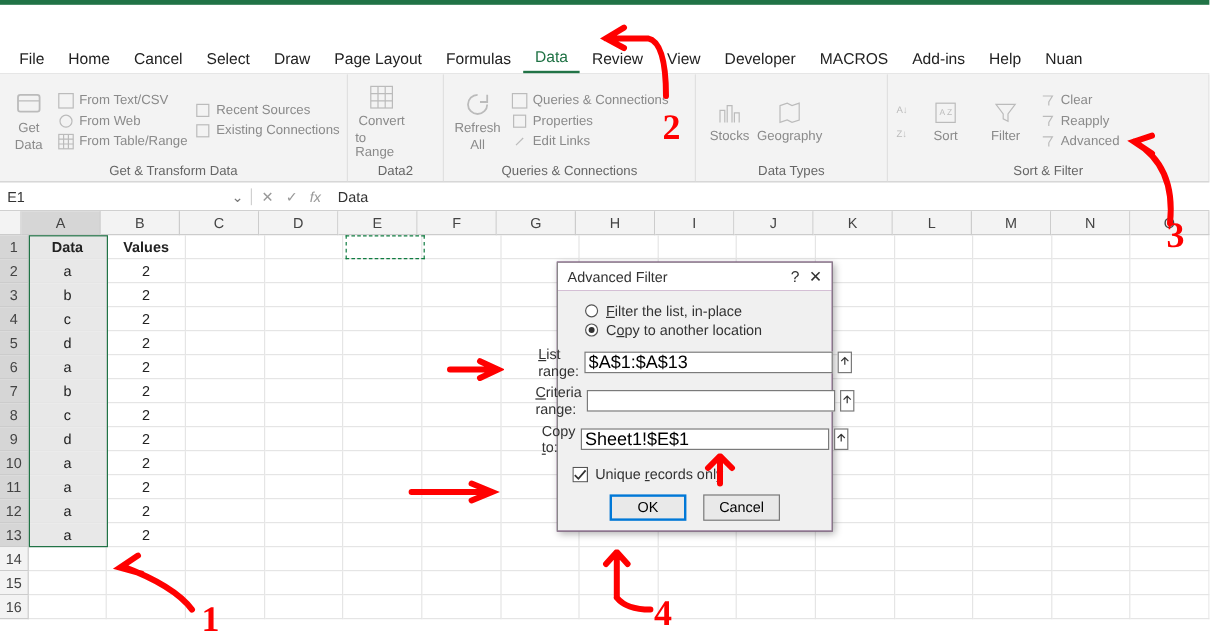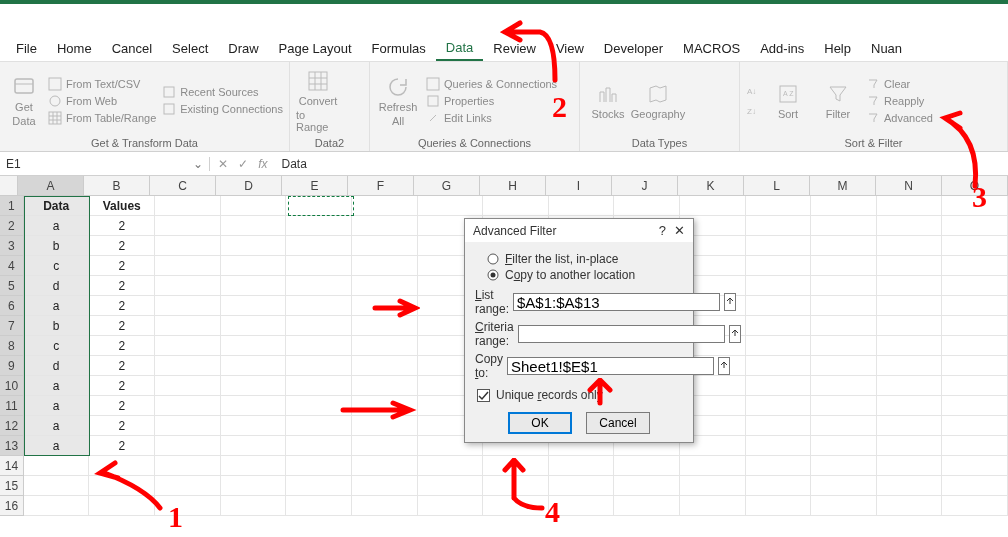--- a/index.html
+++ b/index.html
@@ -50,21 +50,21 @@
   .rangeborder { position:absolute; border:1.5px solid #217346; pointer-events:none; }
 
   
   .dialog { position:absolute; left:416px; top:218px; width:230px; background:#701a75; border:1px solid #888; box-shadow: 2px 2px 6px rgba(0,0,0,0.3); font-size:12px;margin-left:48px; }
   .dialog .titlebar { display:flex; justify-content:space-between; align-items:center; padding:4px 8px; background:#fff; }
   .dialog .titlebar .ttl { font-size:12px; }
   .dialog .titlebar .ctrls { display:flex; gap:8px; font-size:13px; }
   .dialog .content { padding:8px 10px; background:#f0f0f0; }
   .dligroup { margin-bottom:6px; }
   .radio,.check { display:flex; align-items:center; gap:6px; margin:2px 0 2px 12px; }
-  .inrow { display:flex; align-items:center; margin:4px 0; gap:4px;}
+  .inrow { display:flex; align-items:center; margin:4px 0; gap:4px;justify-content:center;}
   .inrow label { width:78px; }
   .inrow .txt { flex:1; border:1px solid #7a7a7a; background:#fff; height:18px; padding:0 3px; font-size:15px; }
   .inrow .pick { width:18px; height:18px; border:1px solid #7a7a7a; background:#fff; display:flex; align-items:center; justify-content:center; }
   .dbuttons { display:flex; justify-content:center; gap:14px; margin-top:10px; }
   .dbtn { width:64px; height:22px; border:1px solid #7a7a7a; background:#e9e9e9; font-size:12px; }
   .dbtn.primary { border:2px solid #0078d7; background:#e9e9e9; }
   .underline{text-decoration:underline;}
 
   
   .anno { position:absolute; pointer-events:none; }

